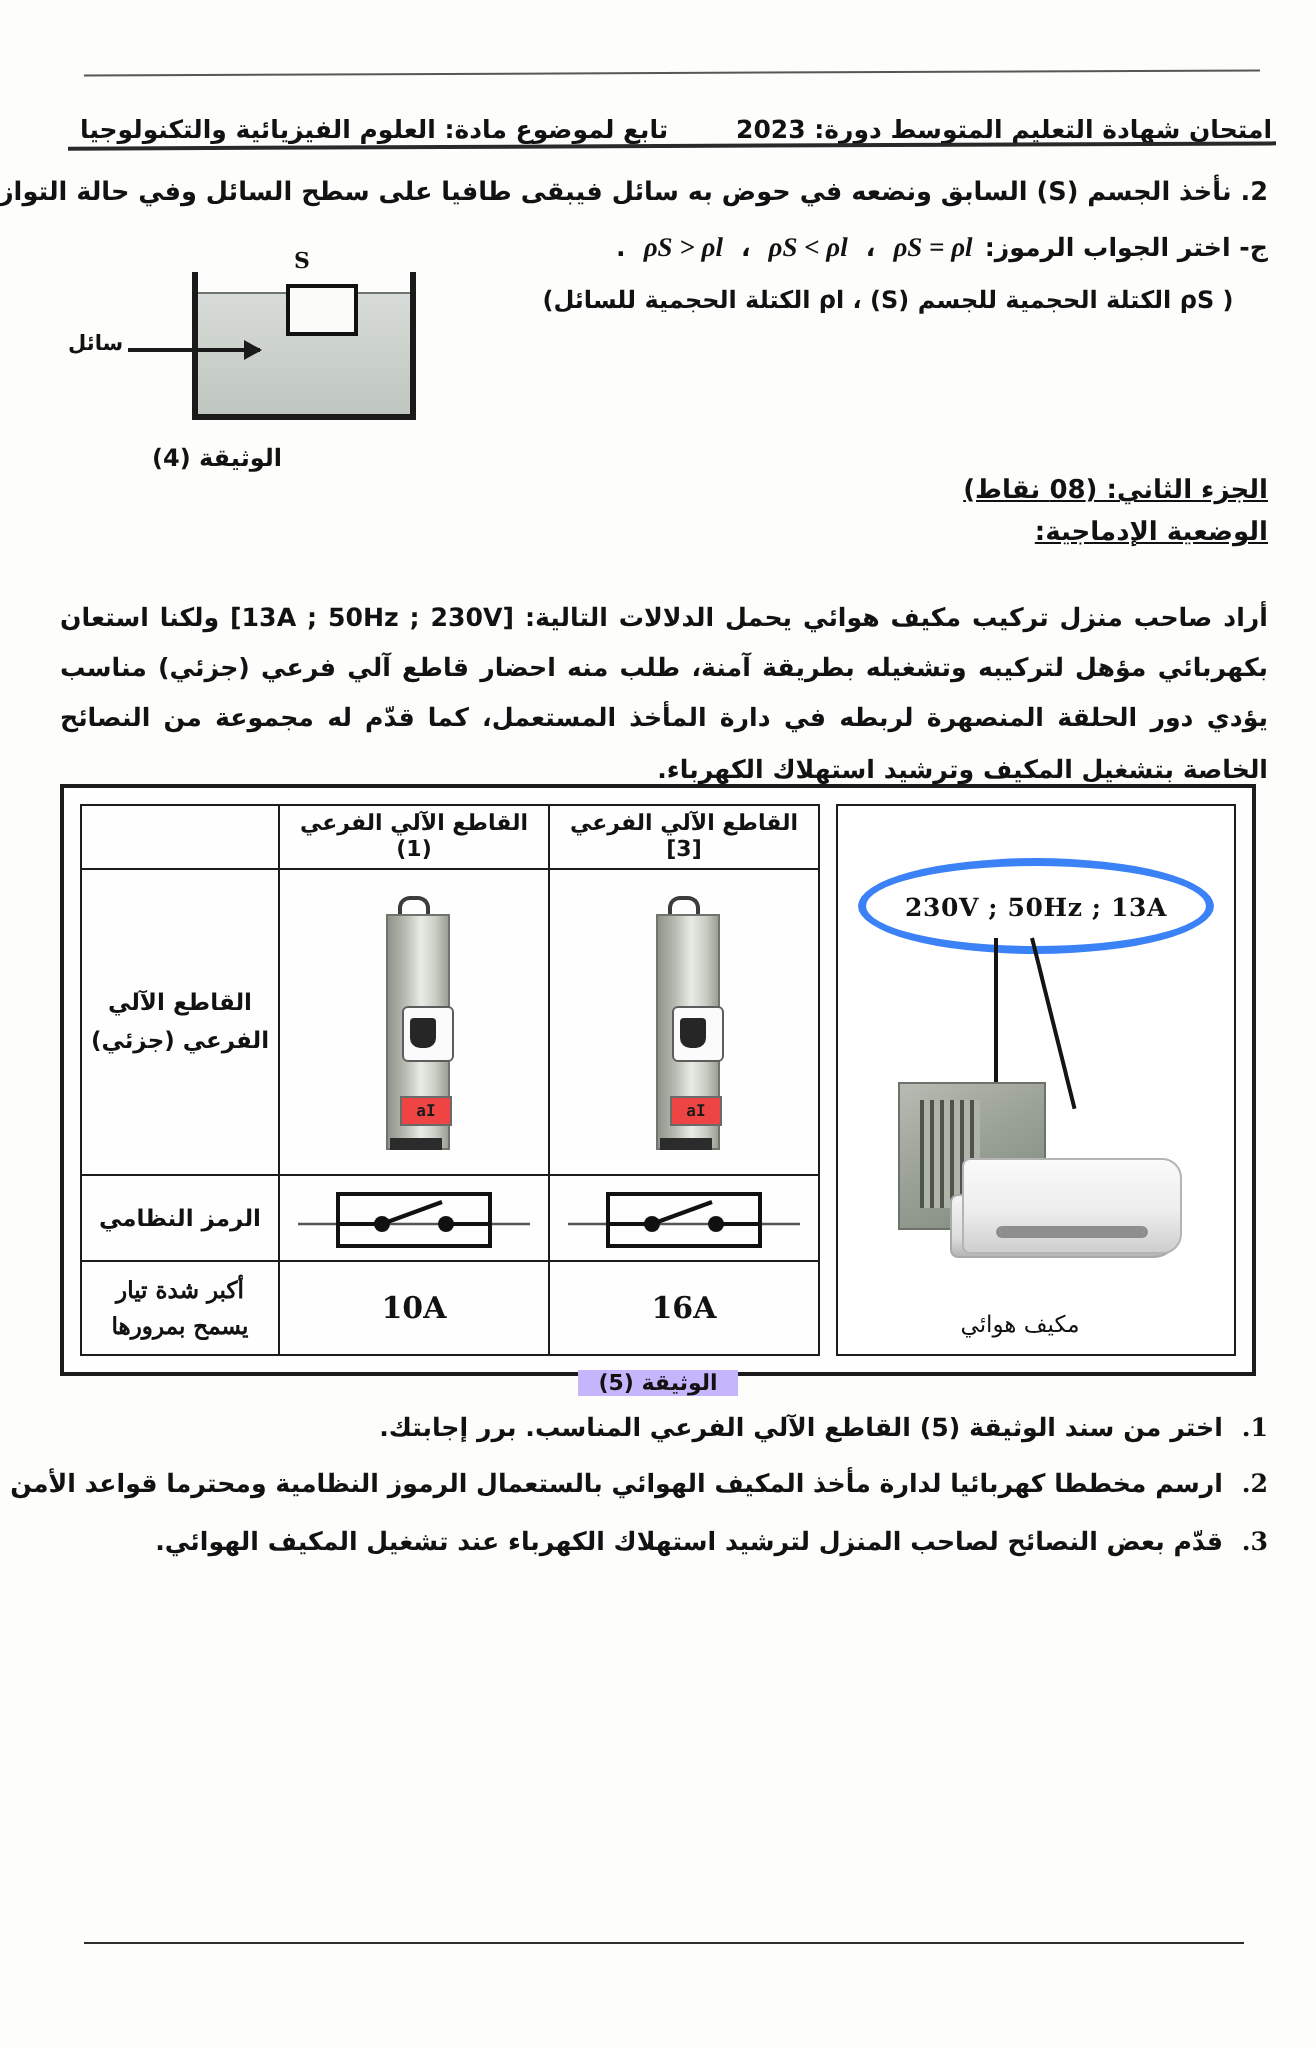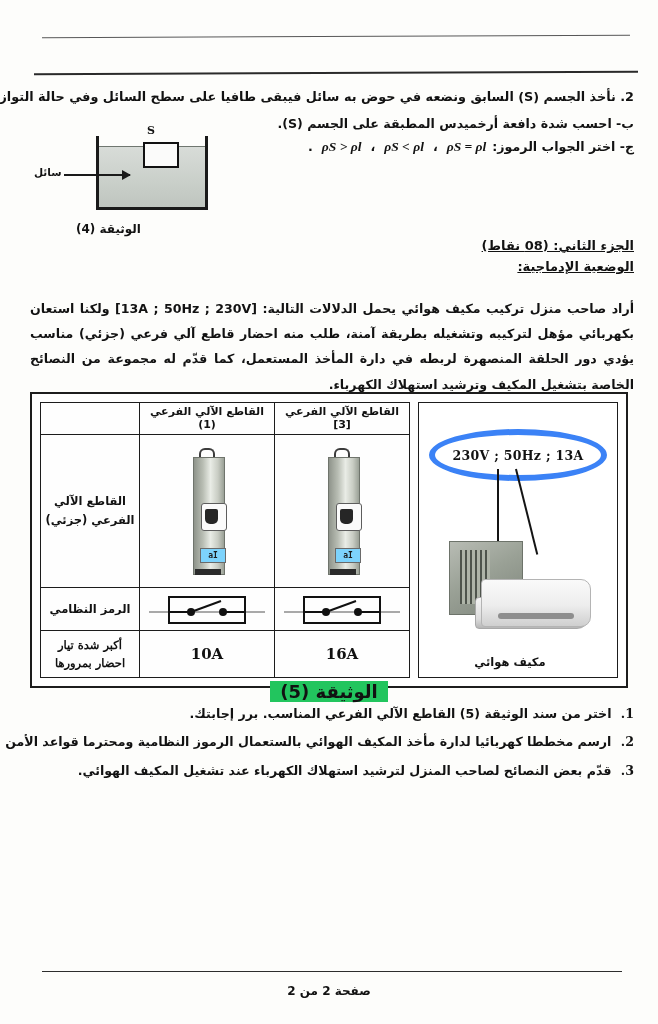--- a/index.html
+++ b/index.html
@@ -242,21 +242,21 @@
     position: relative;
     margin-left: 8px;
     background: #fff;
   }
   .callout {
     position: absolute;
     top: 26px;
     left: 10px;
     right: 10px;
     height: 40px;
-    border: 6px solid #3b82f6;
+    border: 4px solid #3b82f6;
     border-radius: 50%/50%;
     display: flex;
     align-items: center;
     justify-content: center;
     font-family: "DejaVu Serif", serif;
     font-size: 12.5px;
     font-weight: bold;
     letter-spacing: 0.3px;
   }
   .callout-tail {
@@ -350,21 +350,21 @@
     border: 1px solid #a9a9a9;
     border-radius: 4px 12px 12px 4px;
   }
   .photo-cap {
     position: absolute;
     bottom: 8px;
     left: 0;
     right: 16px;
     text-align: center;
     font-size: 11.5px;
-    font-weight: bold;
+    font-weight: normal;
     direction: rtl;
   }
 
   
   .tbl {
     flex: 1;
     border-collapse: collapse;
     table-layout: fixed;
     font-size: 11.5px;
   }
@@ -426,21 +426,21 @@
     height: 15px;
     background: #262626;
     border-radius: 2px 2px 5px 5px;
   }
   .brk-lbl {
     position: absolute;
     left: 13px;
     bottom: 12px;
     width: 24px;
     height: 13px;
-    background: #7dd3fc;
+    background: #ef4444;
     border: 1px solid #6a6a6a;
     font-family: "DejaVu Sans Mono", monospace;
     font-size: 8px;
     font-weight: bold;
     color: #1b1b1b;
     display: flex;
     align-items: center;
     justify-content: center;
     direction: ltr;
   }
@@ -460,23 +460,23 @@
     position: absolute;
     top: 682px;
     left: 30px;
     width: 598px;
     height: 18px;
     display: flex;
     align-items: center;
     justify-content: center;
   }
   .doc5-cap {
-    background: #22c55e;
+    background: #c4b5fd;
     padding: 0 10px;
-    font-size: 18px;
+    font-size: 11px;
     font-weight: bold;
     direction: rtl;
   }
 
   
   .questions {
     position: absolute;
     top: 700px;
     left: 30px;
     right: 24px;
@@ -509,37 +509,41 @@
     direction: rtl;
   }
 </style>
 </head>
 <body>
 
 <div class="page">
 
   <div class="header-rule top"></div>
 
+  <div class="header">
+    <div class="hdr-right">تابع لموضوع مادة: العلوم الفيزيائية والتكنولوجيا</div>
+    <div class="hdr-left">امتحان شهادة التعليم المتوسط دورة: 2023</div>
+  </div>
   <div class="header-rule"></div>
 
   <div class="q2-block">
     <div class="q2-line">2. نأخذ الجسم (S) السابق ونضعه في حوض به سائل فيبقى طافيا على سطح السائل وفي حالة التوازن الوثيقة(4).</div>
   </div>
 
   <div class="sub-lines">
-    <div>ب- احسب شدة دافعة أرخميدس المطبقة على الجسم (S).</div>
     <div class="choice-line">
       <span class="label">ج- اختر الجواب الرموز:</span>
       <span class="rho">ρS = ρl</span>
       <span class="sep">،</span>
       <span class="rho">ρS &lt; ρl</span>
       <span class="sep">،</span>
       <span class="rho">ρS &gt; ρl</span>
       <span class="sep">.</span>
     </div>
+    <div class="note-line">( ρS الكتلة الحجمية للجسم (S) ، ρl الكتلة الحجمية للسائل)</div>
   </div>
 
   <div class="doc4">
     <div class="beaker">
       <div class="liquid"></div>
       <div class="body-s"></div>
       <div class="s-label">S</div>
     </div>
     <div class="arrow-liq"></div>
     <div class="liq-label">سائل</div>
@@ -620,21 +624,21 @@
               <line x1="44" y1="20" x2="74" y2="9" stroke="#111" stroke-width="2"></line>
               <circle cx="44" cy="20" r="4" fill="#111"></circle>
               <circle cx="76" cy="20" r="4" fill="#111"></circle>
             </svg>
           </td>
           <td class="col-label">الرمز النظامي</td>
         </tr>
         <tr class="row-amp">
           <td>16A</td>
           <td>10A</td>
-          <td class="col-label">أكبر شدة تيار احضار بمرورها</td>
+          <td class="col-label">أكبر شدة تيار يسمح بمرورها</td>
         </tr>
       </tbody>
         </table>
     </div>
   </div>
 
   <div class="doc5-cap-wrap">
     <span class="doc5-cap">الوثيقة (5)</span>
   </div>
 
@@ -647,15 +651,14 @@
       <span class="q-num">2.</span>
       <span>ارسم مخططا كهربائيا لدارة مأخذ المكيف الهوائي بالستعمال الرموز النظامية ومحترما قواعد الأمن الكهربائي.</span>
     </div>
     <div class="q-item">
       <span class="q-num">3.</span>
       <span>قدّم بعض النصائح لصاحب المنزل لترشيد استهلاك الكهرباء عند تشغيل المكيف الهوائي.</span>
     </div>
   </div>
 
   <div class="footer-rule"></div>
-  <div class="footer">صفحة 2 من 2</div>
 
 </div>
 
 </body></html>

